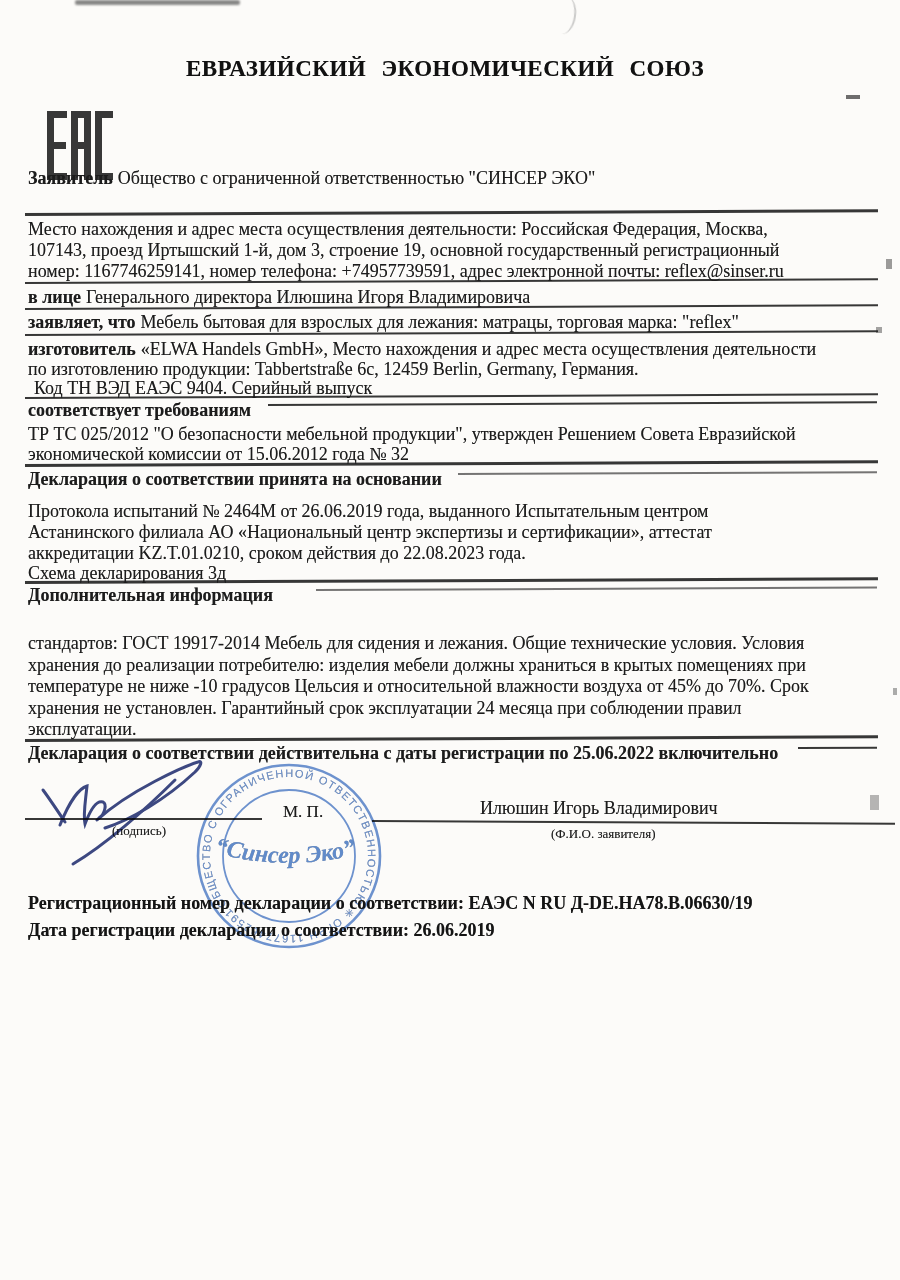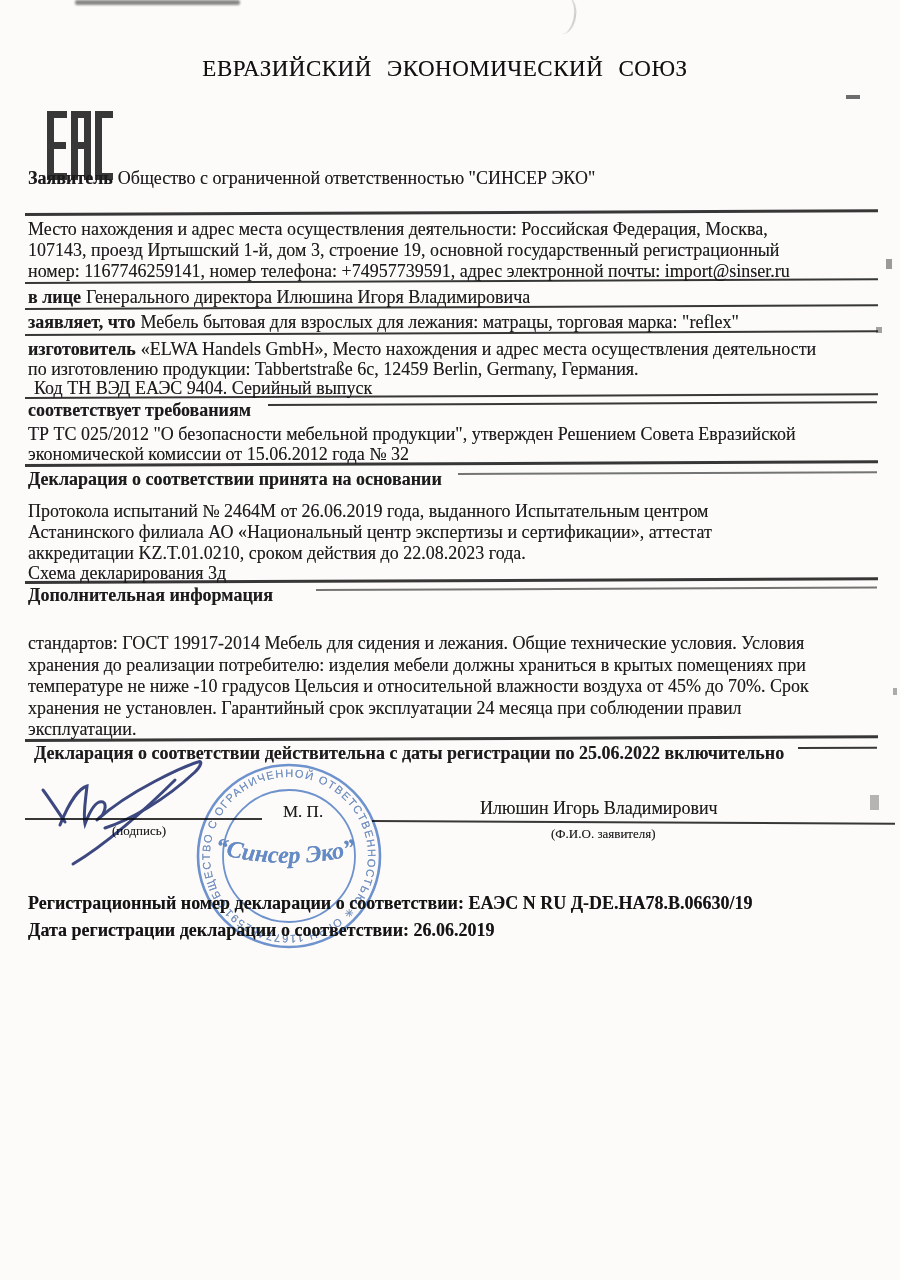--- a/index.html
+++ b/index.html
@@ -5,21 +5,21 @@
   html,body{margin:0;padding:0;background:#e8e8e6;}
   .page{
     position:relative;width:900px;height:1280px;margin:0 auto;
     background:#fcfbf9;overflow:hidden;
     font-family:"Liberation Serif","DejaVu Serif",serif;
     color:#1c1c1c;
   }
   .abs{position:absolute;}
   .line{white-space:nowrap;font-size:18px;line-height:20.5px;}
   .b{font-weight:bold;}
-  .title{left:0;width:890px;text-align:center;font-weight:normal;font-size:23px;color:#111;}
+  .title{left:0;width:890px;text-align:center;font-weight:bold;font-size:23px;color:#111;}
   .t1{top:56px;letter-spacing:.5px;word-spacing:9px;}
   .t2{top:85px;letter-spacing:1px;word-spacing:4px;}
   .rule{background:#1b1b1b;opacity:.88;transform:rotate(-0.25deg);transform-origin:left center;}
   .rule.flat{transform:none;}
   .cap{font-size:13px;color:#222;}
   .lead{font-weight:bold;margin-right:5px;}
   .footline{font-weight:bold;font-size:18px;white-space:nowrap;color:#141414;}
   .stamp-wrap{mix-blend-mode:multiply;}
   .sig-wrap{mix-blend-mode:multiply;}
   .artifact{position:absolute;background:#4a4a4a;}
@@ -59,21 +59,21 @@
   </div>
 
   <div class="abs line" style="left:28px;top:168px;">
     <span class="lead">Заявитель</span><span>Общество с ограниченной ответственностью "СИНСЕР ЭКО"</span>
   </div>
 
   <div class="abs rule" style="left:25px;top:213px;width:853px;height:3px;"></div>
 
   <div class="abs line" style="left:28px;top:219px;">Место нахождения и адрес места осуществления деятельности: Российская Федерация, Москва,</div>
   <div class="abs line" style="left:28px;top:240px;">107143, проезд Иртышский 1-й, дом 3, строение 19, основной государственный регистрационный</div>
-  <div class="abs line" style="left:28px;top:261px;">номер: 1167746259141, номер телефона: +74957739591, адрес электронной почты: import@sinser.ru</div>
+  <div class="abs line" style="left:28px;top:261px;">номер: 1167746259141, номер телефона: +74957739591, адрес электронной почты: reflex@sinser.ru</div>
 
   <div class="abs rule" style="left:25px;top:282px;width:853px;height:2px;"></div>
 
   <div class="abs line" style="left:28px;top:287px;">
     <span class="lead">в лице</span><span>Генерального директора Илюшина Игоря Владимировича</span>
   </div>
 
   <div class="abs rule" style="left:25px;top:308px;width:853px;height:2px;"></div>
 
   <div class="abs line" style="left:28px;top:312px;">
@@ -112,21 +112,21 @@
   <div class="abs rule" style="left:316px;top:589px;width:561px;height:1.5px;opacity:.6;"></div>
 
   <div class="abs line" style="left:28px;top:633px;">стандартов: ГОСТ 19917-2014 Мебель для сидения и лежания. Общие технические условия. Условия</div>
   <div class="abs line" style="left:28px;top:655px;">хранения до реализации потребителю: изделия мебели должны храниться в крытых помещениях при</div>
   <div class="abs line" style="left:28px;top:676px;">температуре не ниже -10 градусов  Цельсия и относительной влажности воздуха  от 45% до 70%. Срок</div>
   <div class="abs line" style="left:28px;top:698px;">хранения не установлен. Гарантийный срок эксплуатации 24 месяца при соблюдении правил</div>
   <div class="abs line" style="left:28px;top:719px;">эксплуатации.</div>
 
   <div class="abs rule" style="left:25px;top:739px;width:853px;height:2.5px;"></div>
 
-  <div class="abs line b" style="left:28px;top:743px;margin-left:6px;">Декларация о соответствии  действительна с даты регистрации по 25.06.2022 включительно</div>
+  <div class="abs line b" style="left:28px;top:743px;">Декларация о соответствии  действительна с даты регистрации по 25.06.2022 включительно</div>
   <div class="abs rule" style="left:798px;top:747px;width:79px;height:2px;"></div>
 
   <div class="abs rule flat" style="left:25px;top:818px;width:237px;height:2px;"></div>
   <div class="abs cap" style="left:112px;top:823px;">(подпись)</div>
 
   <div class="abs line" style="left:283px;top:802px;font-size:17px;">М. П.</div>
 
   <div class="abs line" style="left:480px;top:798px;">Илюшин Игорь Владимирович</div>
   <div class="abs rule flat" style="left:372px;top:820px;width:523px;height:2px;transform:rotate(0.3deg);transform-origin:left center;"></div>
   <div class="abs cap" style="left:551px;top:826px;">(Ф.И.О. заявителя)</div>

